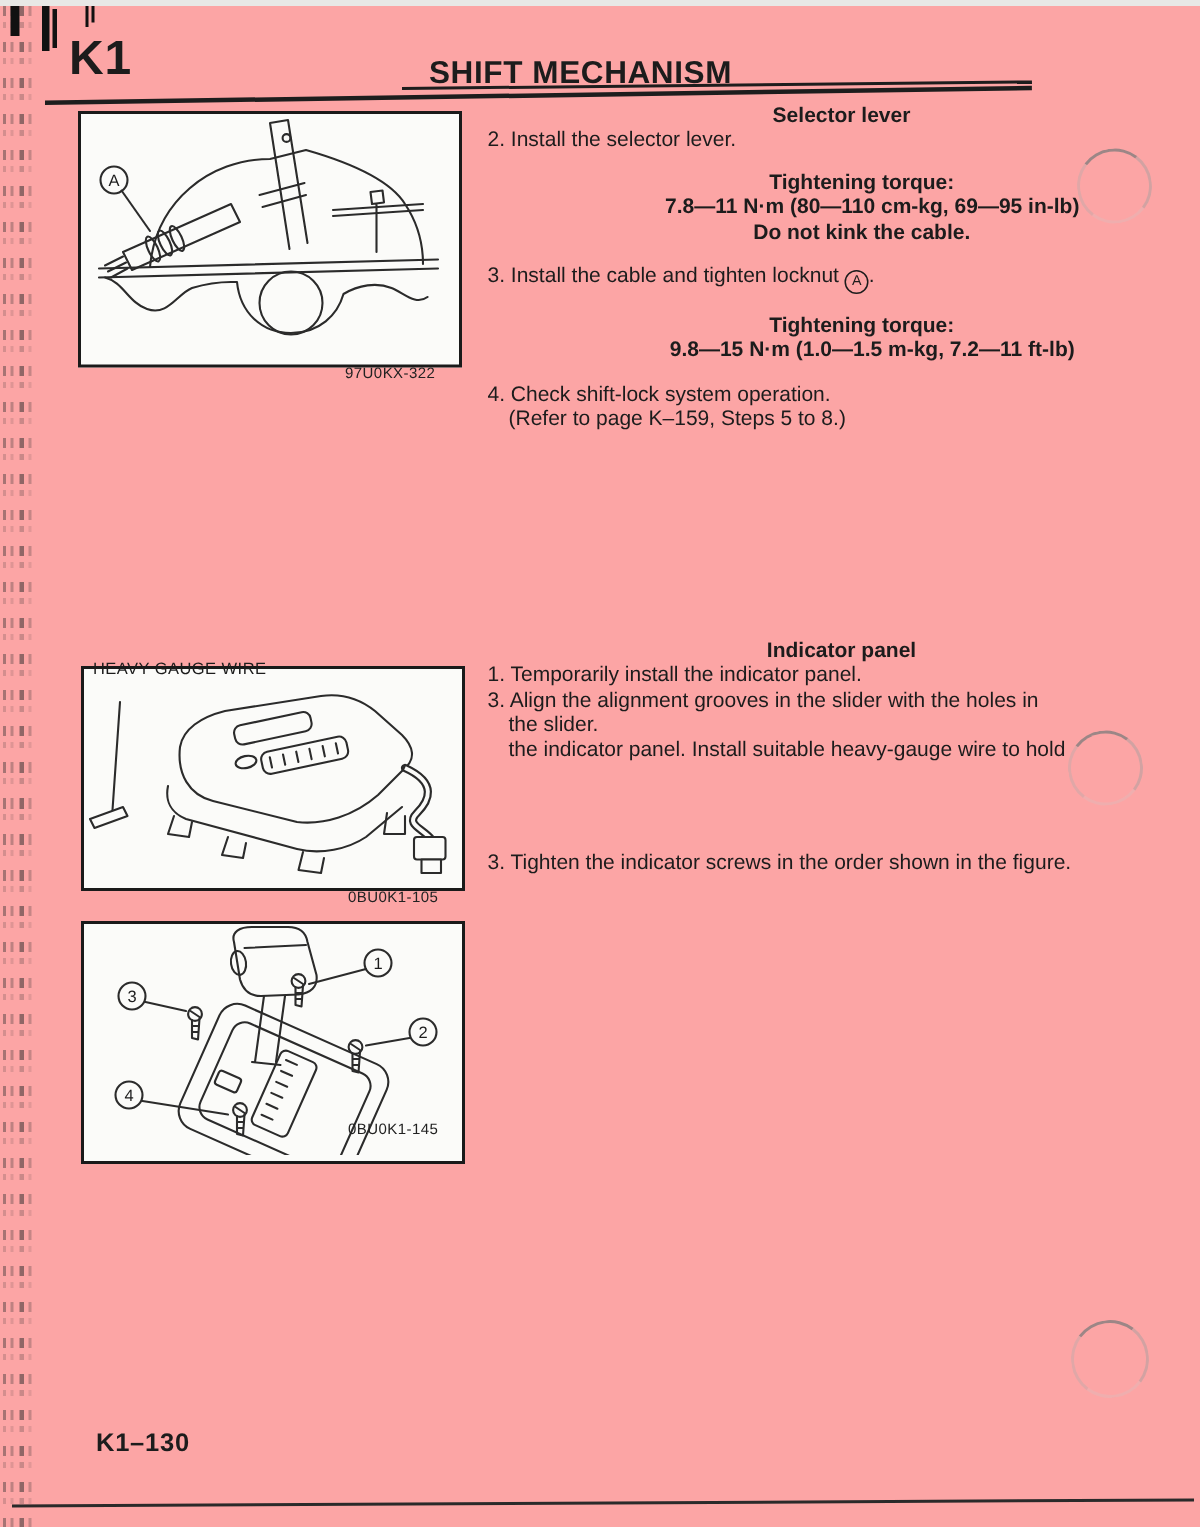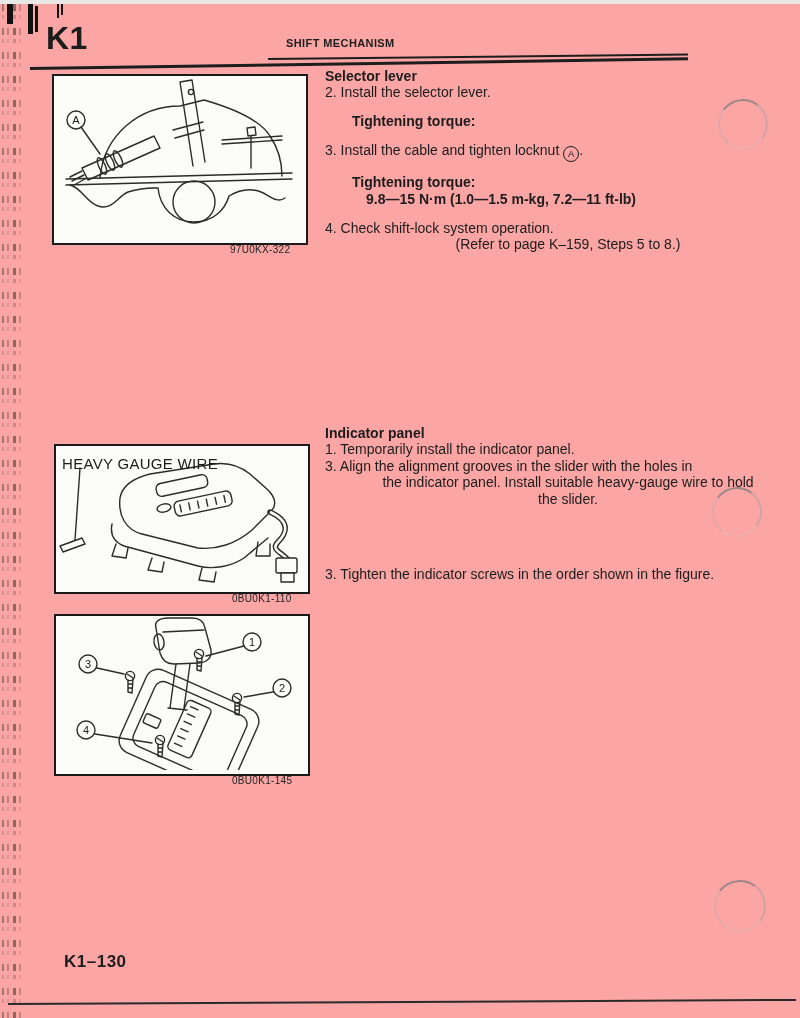--- a/index.html
+++ b/index.html
@@ -4,46 +4,46 @@
 <style>
   html,body{margin:0;padding:0;background:#e8e8e6;}
   .page{
     position:relative;width:800px;height:1018px;margin:4px auto;
     background:#fca5a5;overflow:hidden;
     font-family:"Liberation Sans",sans-serif;color:#1c1c1c;
   }
   .abs{position:absolute;}
   
   .section-code{left:46px;top:16px;font-size:32px;font-weight:800;letter-spacing:.5px;}
-  .header-title{left:286px;top:33px;font-size:11px;font-weight:700;letter-spacing:.4px;}
+  .header-title{left:286px;top:33px;font-size:21px;font-weight:700;letter-spacing:.4px;}
   .rule{background:#1d1d1d;transform-origin:left center;}
   .rule-a{left:30px;top:63px;width:658px;height:3px;transform:rotate(-0.85deg);}
   .rule-b{left:268px;top:54px;width:420px;height:2.4px;transform:rotate(-0.6deg);}
   
   .txtcol{width:472px;font-size:14px;line-height:16.4px;}
-  .b{font-weight:700;}
-  .ml14{margin-left:14px;text-align:center;}
+  .b{font-weight:700;text-align:center;}
+  .ml14{margin-left:14px;}
   .ml27{margin-left:27px;}
   .ml41{margin-left:41px;}
   .mt12{margin-top:12px;}
   .mt13{margin-top:13px;}
   .circ{
     display:inline-block;width:14px;height:14px;border:1.3px solid #1c1c1c;border-radius:50%;
     font-size:9.5px;line-height:13.5px;text-align:center;vertical-align:-2px;font-weight:400;
   }
   
   .figbox{border:2px solid #1a1a1a;background:#fbfbf9;}
   .fig1{left:52px;top:70px;width:252px;height:167px;}
   .fig2{left:54px;top:440px;width:252px;height:146px;}
   .fig3{left:54px;top:610px;width:252px;height:158px;}
   .figcap{font-size:10px;letter-spacing:.3px;color:#222;}
   .cap1{left:230px;top:240px;}
   .cap2{left:232px;top:589px;}
-  .cap3{left:232px;top:771px;text-align:center;}
-  .wire-label{left:62px;top:451px;font-size:15px;letter-spacing:.3px;color:#1c1c1c;}
+  .cap3{left:232px;top:744px;text-align:center;}
+  .wire-label{left:62px;top:436px;font-size:11px;letter-spacing:.3px;color:#1c1c1c;}
   svg{display:block;}
   .ln{stroke:#2b2b2b;stroke-width:1.4;fill:none;stroke-linecap:round;stroke-linejoin:round;}
   .lnf{stroke:#2b2b2b;stroke-width:1.4;fill:#fbfbf9;stroke-linejoin:round;}
   .thick{stroke-width:5.5;}
   .callout-txt{font-family:"Liberation Sans",sans-serif;font-size:11px;fill:#1c1c1c;}
   
   .stripe{top:0;bottom:0;background-image:repeating-linear-gradient(
     to bottom, rgba(45,45,45,.75) 0 7px, transparent 7px 11px,
     rgba(45,45,45,.35) 11px 15px, transparent 15px 24px);}
   .s1{left:2px;width:2px;opacity:.55;}
@@ -111,20 +111,22 @@
       <path class="ln" d="M193,52 L201,51 L202,59 L194,60 Z M197,60 L197,92"></path>
       <path class="ln" d="M168,64 L228,60 M168,68 L228,64"></path>
     </svg>
   </div>
   <div class="abs figcap cap1">97U0KX-322</div>
 
   <div class="abs txtcol" style="left:325px;top:64px;">
     <div class="b">Selector lever</div>
     <div>2. Install the selector lever.</div>
     <div class="b ml27 mt12">Tightening torque:</div>
+    <div class="b ml41">7.8—11 N·m (80—110 cm-kg, 69—95 in-lb)</div>
+    <div class="b ml27">Do not kink the cable.</div>
     <div class="mt13"><span>3. Install the cable and tighten locknut</span>&nbsp;<span class="circ">A</span><span>.</span></div>
     <div class="b ml27 mt12">Tightening torque:</div>
     <div class="b ml41">9.8—15 N·m (1.0—1.5 m-kg, 7.2—11 ft-lb)</div>
     <div class="mt13">4. Check shift-lock system operation.</div>
     <div class="ml14">(Refer to page K–159, Steps 5 to 8.)</div>
   </div>
 
   <div class="abs figbox fig2">
     <svg width="248" height="142" viewBox="0 0 248 142">
 
@@ -145,28 +147,28 @@
       <path class="ln" d="M146,122 L143,134 L158,136 L160,126"></path>
       <path class="ln" d="M202,96 L200,110 L214,110 L214,98"></path>
 
       <path class="ln thick" d="M214,66 C236,76 230,88 222,96 C214,104 226,106 232,114"></path>
       <path d="M214,66 C236,76 230,88 222,96 C214,104 226,106 232,114" stroke="#fbfbf9" stroke-width="2.6" fill="none"></path>
       <rect class="lnf" x="220" y="112" width="21" height="15" rx="2"></rect>
       <rect class="lnf" x="225" y="127" width="13" height="9"></rect>
     </svg>
   </div>
   <div class="abs wire-label">HEAVY GAUGE WIRE</div>
-  <div class="abs figcap cap2">0BU0K1-110</div>
+  <div class="abs figcap cap2">0BU0K1-105</div>
 
   <div class="abs txtcol" style="left:325px;top:421px;">
     <div class="b">Indicator panel</div>
     <div>1. Temporarily install the indicator panel.</div>
     <div>3. Align the alignment grooves in the slider with the holes in</div>
+    <div class="ml14">the slider.</div>
     <div class="ml14">the indicator panel. Install suitable heavy-gauge wire to hold</div>
-    <div class="ml14">the slider.</div>
   </div>
   <div class="abs txtcol" style="left:325px;top:562px;">
     <div>3. Tighten the indicator screws in the order shown in the figure.</div>
   </div>
 
   <div class="abs figbox fig3">
     <svg width="248" height="154" viewBox="0 0 248 154">
 
       <path class="lnf" d="M100,12 C98,5 104,2 112,2 L136,2 C144,2 148,6 149,12 L155,34 C156,42 151,46 143,47 L118,48 C110,48 106,44 104,37 Z"></path>
       <ellipse class="ln" cx="103" cy="26" rx="5" ry="8" transform="rotate(-8 103 26)"></ellipse>

